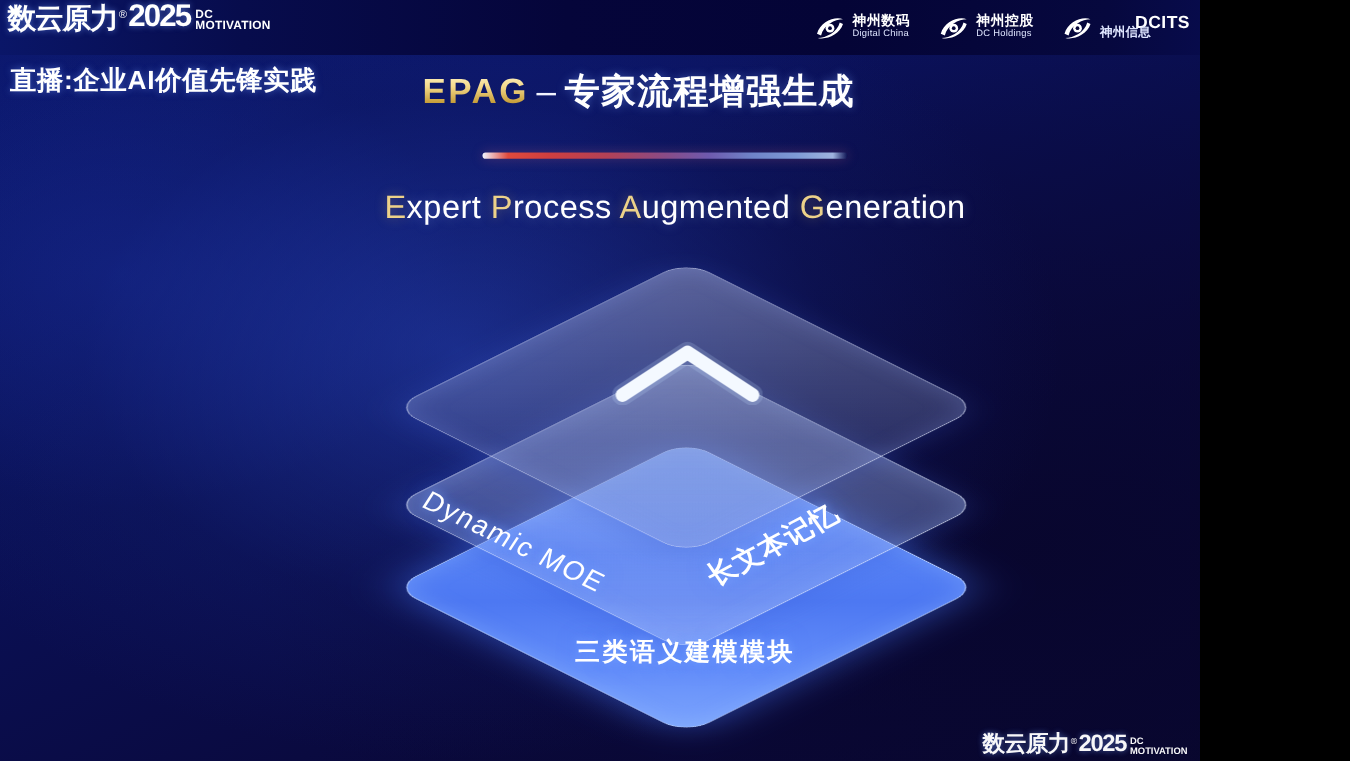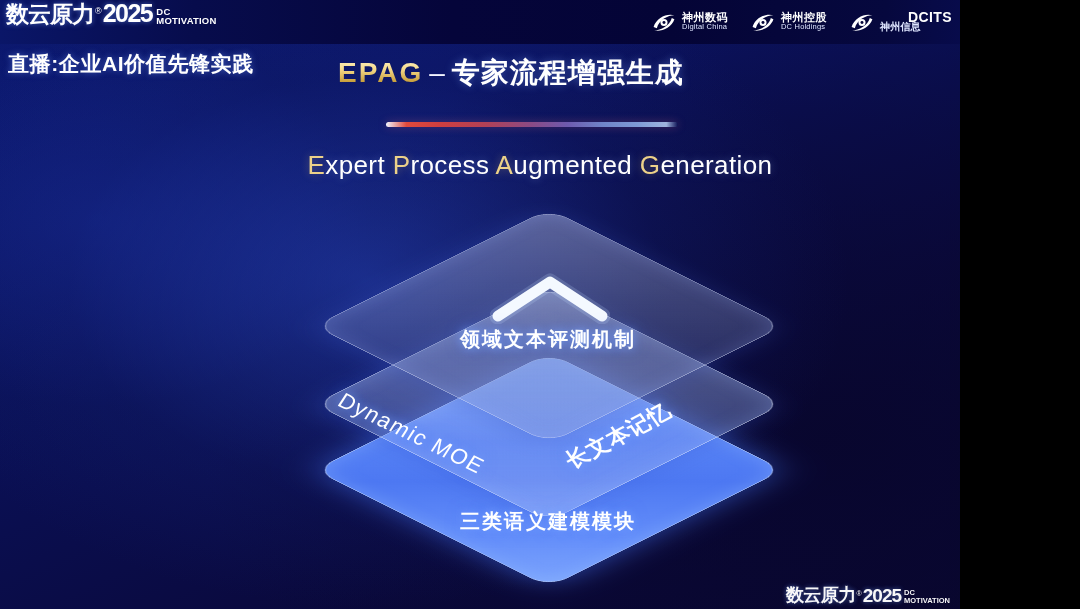--- a/index.html
+++ b/index.html
@@ -278,21 +278,20 @@
       <div class="plate" id="plate-top"></div>
     </div>
 
     <span id="chevron">
       <svg viewBox="0 0 120 52" width="120" height="52" aria-hidden="true">
         <path d="M8 44 L60 10 L112 44" fill="none" stroke="#ffffff" stroke-width="11" stroke-linecap="round" stroke-linejoin="round"></path>
         <path d="M8 44 L60 10 L112 44" fill="none" stroke="rgba(200,225,255,0.55)" stroke-width="17" stroke-linecap="round" stroke-linejoin="round" opacity="0.35"></path>
       </svg>
     </span>
 
-    <div class="lbl" id="lbl-top">领域文本评测机制</div>
     <div class="lbl" id="lbl-moe">Dynamic MOE</div>
     <div class="lbl" id="lbl-mem">长文本记忆</div>
     <div class="lbl" id="lbl-bot">三类语义建模模块</div>
 
   </div>
 
   <div id="watermark">
     <span class="cn">数云原力</span>
     <span class="reg">®</span>
     <span class="yr">2025</span>

